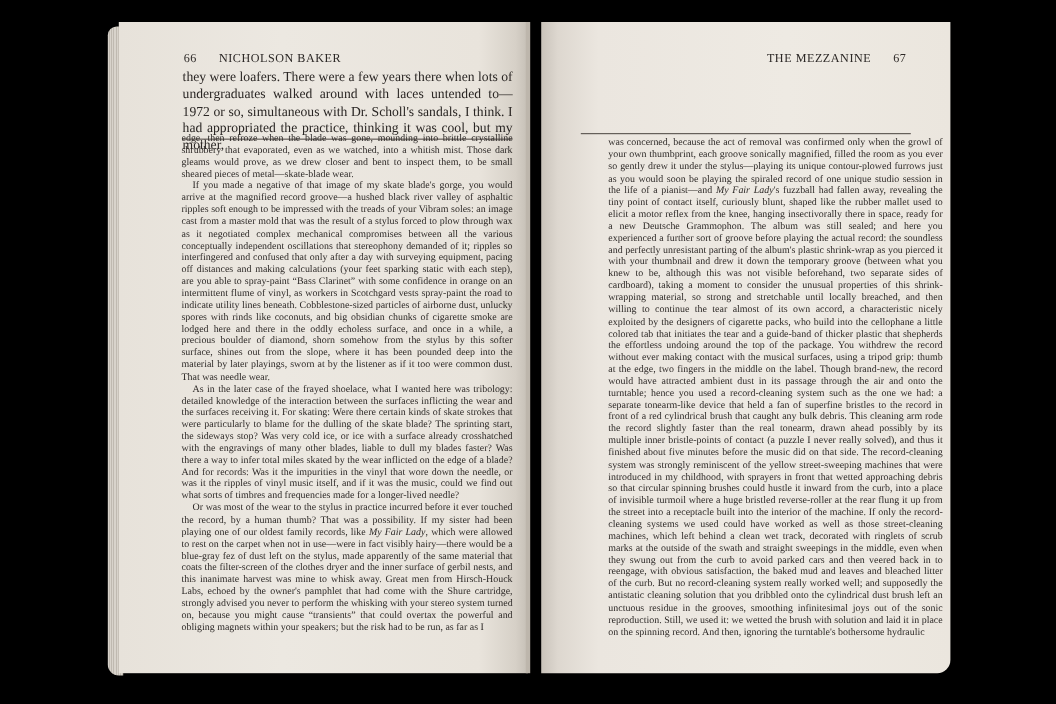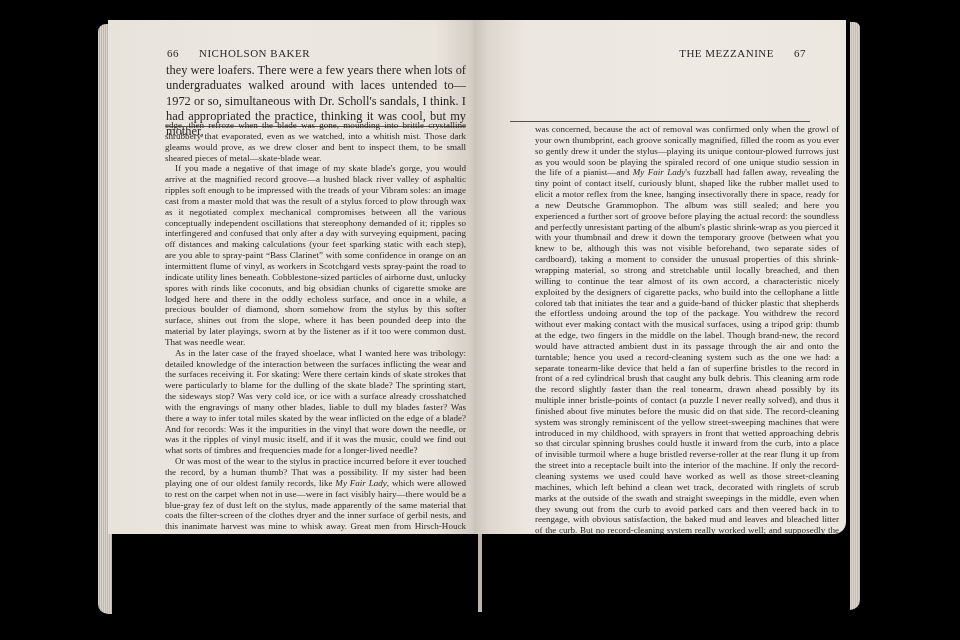--- a/index.html
+++ b/index.html
@@ -12,29 +12,29 @@
     position:absolute; left:0; top:6px; width:14px; height:590px;
     background: repeating-linear-gradient(90deg,#d8d3cb 0,#d8d3cb 1px,#bfb9b0 1px,#bfb9b0 2px);
     border-radius:8px 0 0 10px;
   }
   .edge-right {
     position:absolute; right:0; top:4px; width:10px; height:588px;
     background: repeating-linear-gradient(90deg,#d9d4cc 0,#d9d4cc 1px,#c3bdb4 1px,#c3bdb4 2px);
     border-radius:0 8px 14px 0;
   }
   .page {
-    position:absolute; top:2px; height:514px; overflow:hidden;
+    position:absolute; top:2px; height:592px; overflow:hidden;
     background:#ebe6df;
   }
   .page.left {
     left:10px; width:372px;
     background: linear-gradient(90deg,#e7e2da 0%,#ece8e1 40%,#e9e4dc 88%,#d6d0c7 97%,#c5bfb6 100%);
   }
   .page.right {
-    left:376px; width:372px;
+    left:394px; width:372px;
     background: linear-gradient(90deg,#c9c3ba 0%,#ddd7cf 4%,#ebe6df 14%,#eeeae3 60%,#ebe6de 100%);
     border-radius:0 0 12px 0;
   }
   .gutter { position:absolute; left:380px; top:2px; width:4px; height:592px; background:#bdb6ac; }
 
   .running-head {
     position:absolute; top:27px; font-size:11px; letter-spacing:0.5px; color:#2c2826;
     white-space:nowrap;
   }
   .left .running-head { left:59px; }

